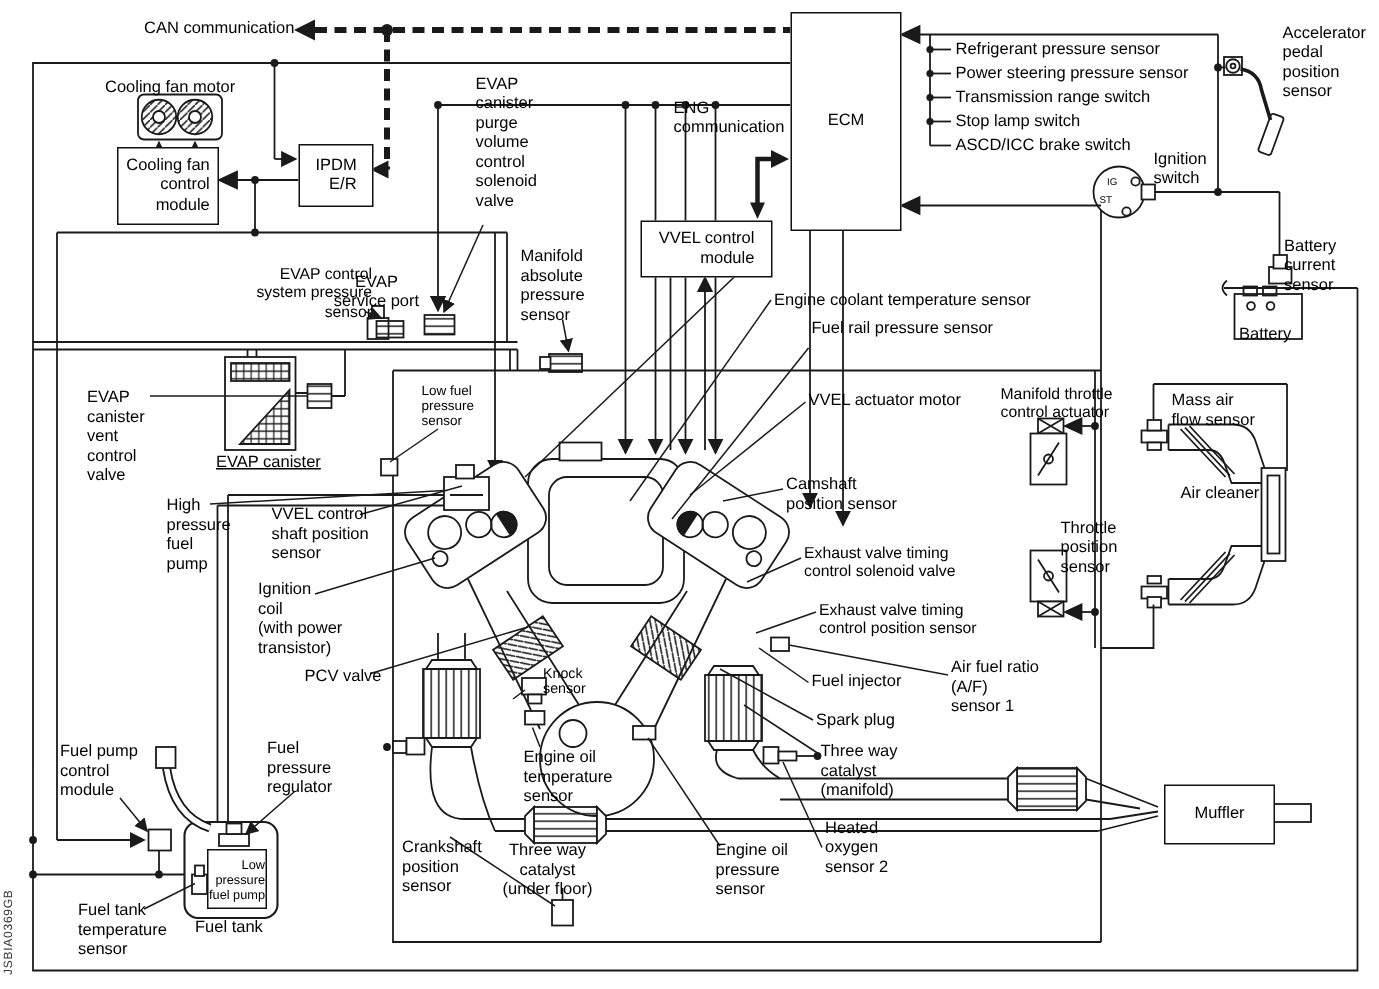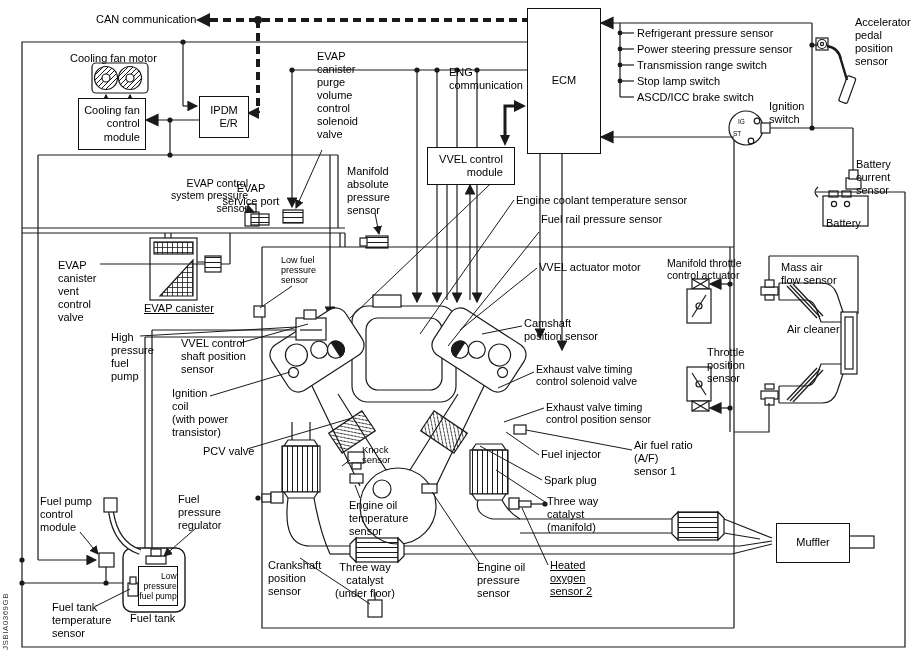--- a/index.html
+++ b/index.html
@@ -512,18 +512,18 @@
 sensor</div>
 <div class="lbl ctr" style="left:316px;top:561px;width:98px;">Three way
 catalyst
 (under floor)</div>
 <div class="lbl" style="left:349px;top:499px;">Engine oil
 temperature
 sensor</div>
 <div class="lbl" style="left:477px;top:561px;">Engine oil
 pressure
 sensor</div>
-<div class="lbl" style="left:550px;top:559px;text-decoration:underline;">Heated
+<div class="lbl" style="left:550px;top:546px;">Heated
 oxygen
 sensor 2</div>
 <div id="figcode">JSBIA0369GB</div>
 
 </div>
 
 </body></html>

